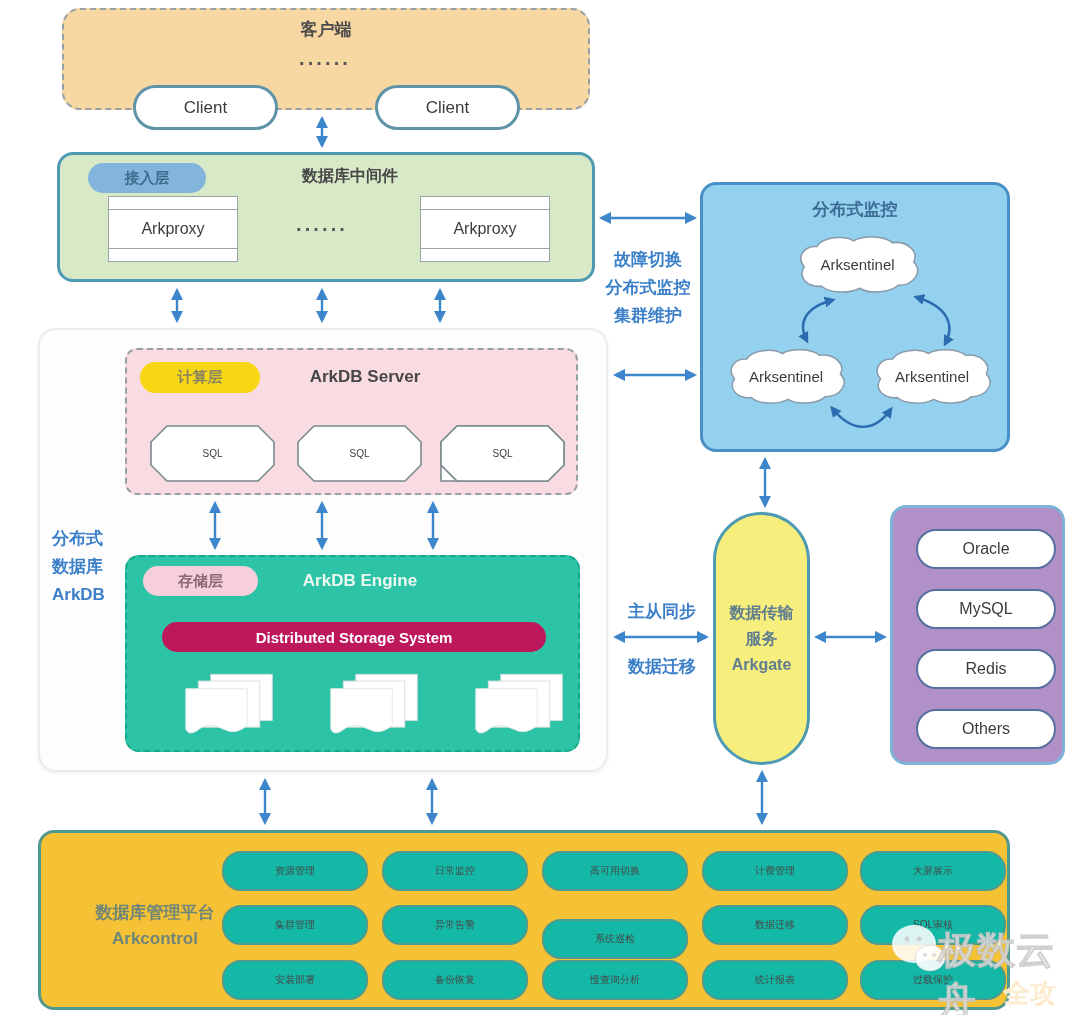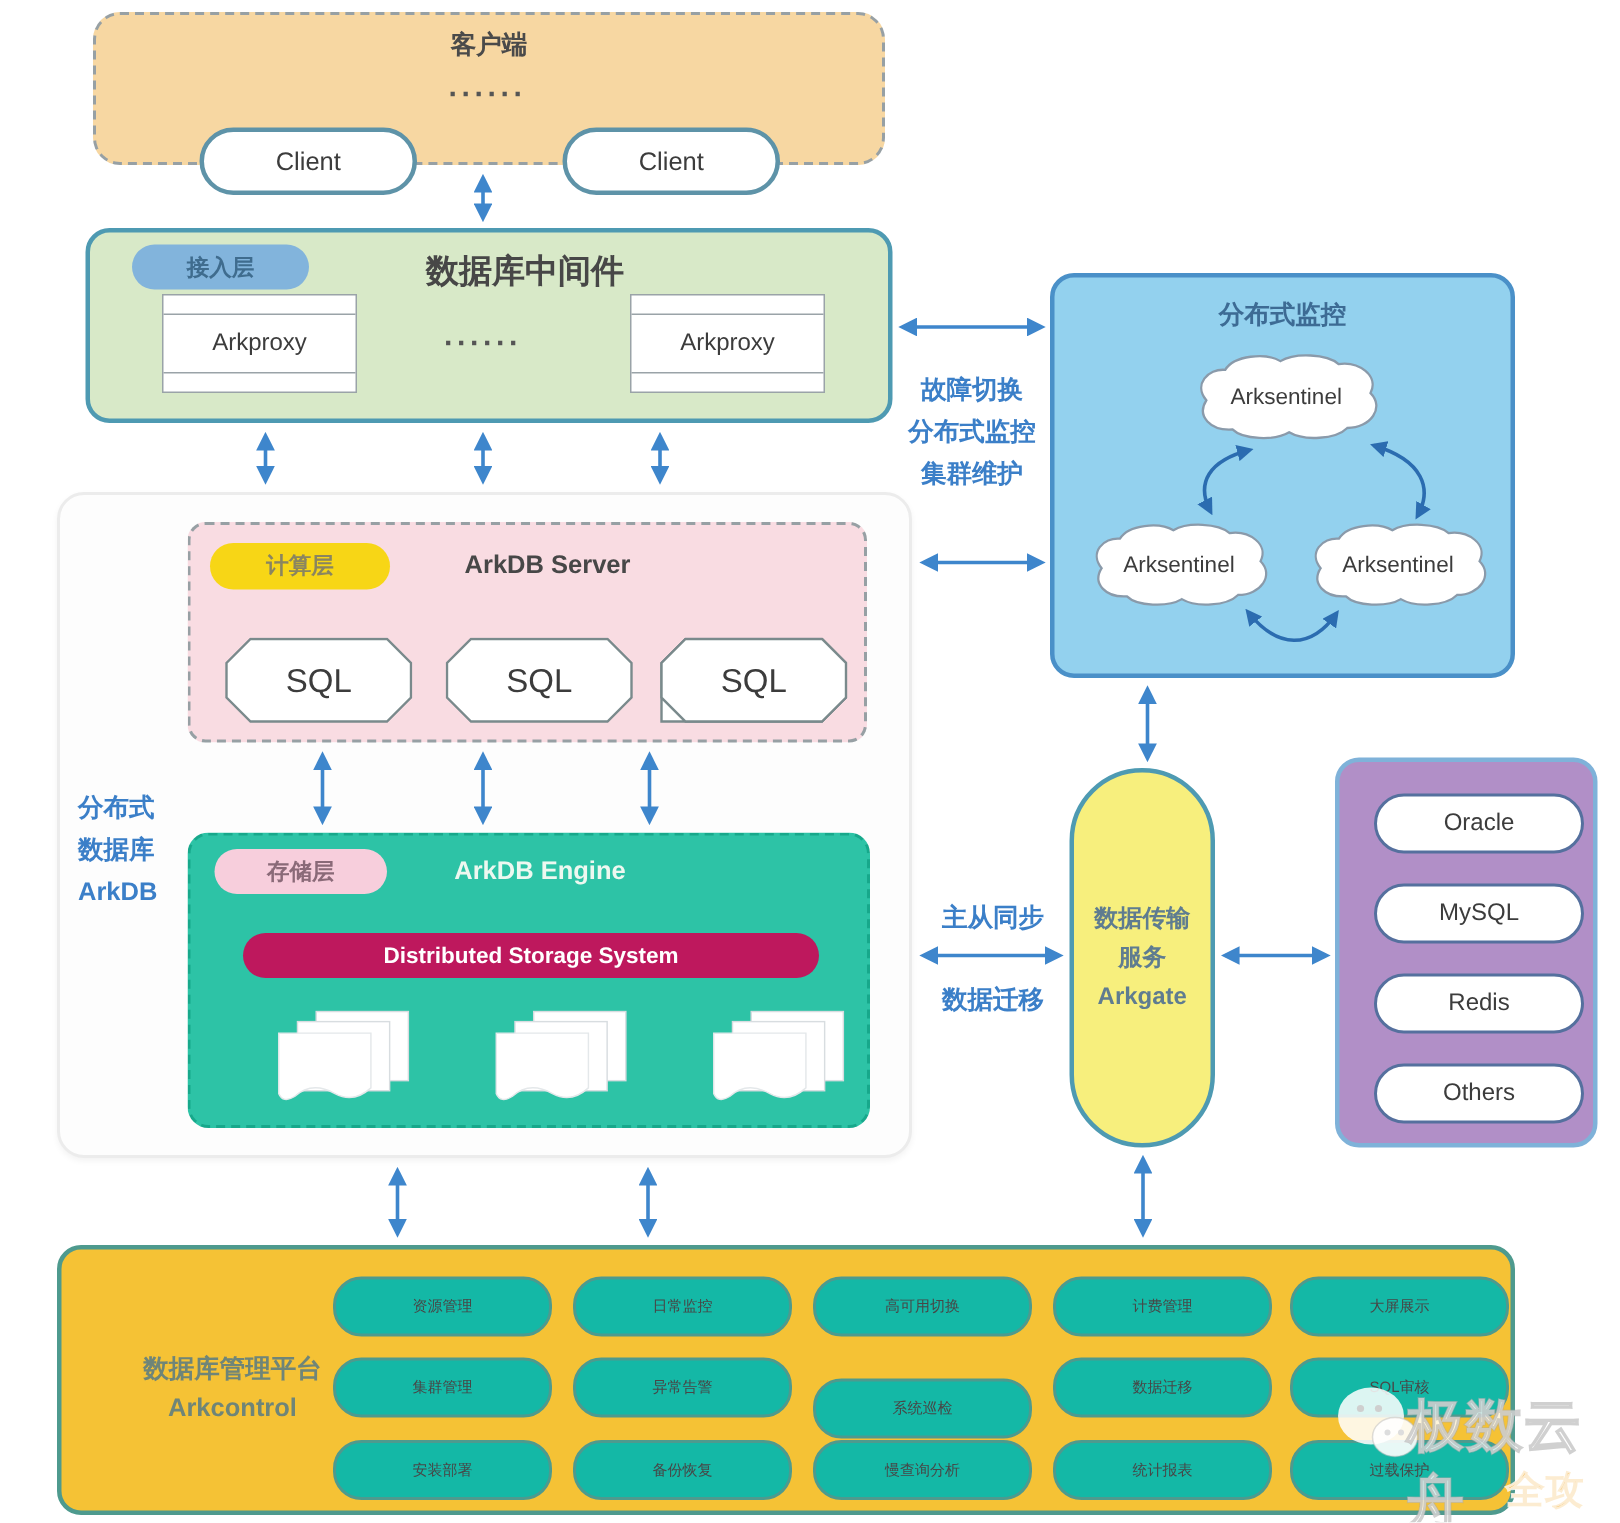--- a/index.html
+++ b/index.html
@@ -13,21 +13,21 @@
   
   .client-box{left:62px;top:8px;width:528px;height:102px;background:#F7D7A2;border:2px dashed #97a0a4;border-radius:18px;}
   .client-title{left:62px;top:18px;width:528px;text-align:center;font-size:17px;font-weight:bold;color:#4a4a4a;}
   .client-pill{width:145px;height:45px;background:#fff;border:3px solid #5E93A8;border-radius:24px;font-size:17px;color:#3c3c3c;margin-top:40px;}
   .dots{font-size:20px;font-weight:bold;color:#555;letter-spacing:2px;}
 
   
   .mw-box{left:57px;top:152px;width:538px;height:130px;background:#D8E9C8;border:3px solid #4E9AB2;border-radius:16px;}
   .badge{border-radius:16px;font-size:15px;font-weight:bold;}
   .mw-badge{left:88px;top:163px;width:118px;height:30px;background:#82B4DC;color:#3F6C8E;}
-  .mw-title{left:250px;top:166px;width:200px;text-align:center;font-size:22px;font-weight:bold;color:#474747;}
+  .mw-title{left:250px;top:166px;width:200px;text-align:center;font-size:16px;font-weight:bold;color:#474747;}
   .proxy-node{width:130px;height:66px;background:#fff;border:1.5px solid #9aa3a8;}
   .proxy-node .row-line{position:absolute;left:0;right:0;height:0;border-top:1.5px solid #9aa3a8;}
   .proxy-node .lbl{position:absolute;left:0;right:0;top:14px;bottom:14px;display:flex;align-items:center;justify-content:center;font-size:16px;color:#3c3c3c;}
 
   
   .mon-box{left:700px;top:182px;width:310px;height:270px;background:#93D1EE;border:3px solid #4A90C8;border-radius:16px;}
   .mon-title{left:700px;top:198px;width:310px;text-align:center;font-size:17px;font-weight:bold;color:#3D6B94;}
   .cloud{position:absolute;}
   .cloud svg{position:absolute;left:0;top:0;}
   .cloud .lbl{position:absolute;left:0;right:0;top:0;bottom:0;display:flex;align-items:center;justify-content:center;font-size:15px;color:#3c3c3c;}
@@ -37,21 +37,21 @@
   
   .arkdb-box{left:38px;top:328px;width:570px;height:444px;background:#FDFDFD;border:2px solid #ECECEC;border-radius:18px;box-shadow:0 2px 4px rgba(0,0,0,0.05);}
   .side-label{left:52px;top:498px;width:80px;line-height:28px;}
 
   
   .compute-box{left:125px;top:348px;width:453px;height:147px;background:#F9DCE2;border:2px dashed #97a0a4;border-radius:12px;}
   .compute-badge{left:140px;top:362px;width:120px;height:31px;background:#F7D616;color:#8A8560;}
   .compute-title{left:280px;top:367px;width:170px;text-align:center;font-size:17px;font-weight:bold;color:#474747;}
   .octagon{position:absolute;width:125px;height:57px;}
   .octagon svg{position:absolute;left:0;top:0;}
-  .octagon .lbl{position:absolute;left:0;right:0;top:0;bottom:0;display:flex;align-items:center;justify-content:center;font-size:22px;color:#3c3c3c;}
+  .octagon .lbl{position:absolute;left:0;right:0;top:0;bottom:0;display:flex;align-items:center;justify-content:center;font-size:10px;color:#3c3c3c;}
 
   
   .storage-box{left:125px;top:555px;width:455px;height:197px;background:#2DC3A6;border:2px dashed #17A88B;border-radius:14px;}
   .storage-badge{left:143px;top:566px;width:115px;height:30px;background:#F7CEDC;color:#8A6A78;}
   .storage-title{left:270px;top:571px;width:180px;text-align:center;font-size:17px;font-weight:bold;color:#EDF8F0;}
   .storage-bar{left:162px;top:622px;width:384px;height:30px;background:#be185d;border-radius:15px;color:#fff;font-size:15px;font-weight:bold;}
   .docstack{position:absolute;width:96px;height:70px;}
 
   
   .arkgate{left:713px;top:512px;width:97px;height:253px;background:#F7EF7D;border:3px solid #4E9AB2;border-radius:50px;display:flex;flex-direction:column;align-items:center;justify-content:center;gap:4px;}

